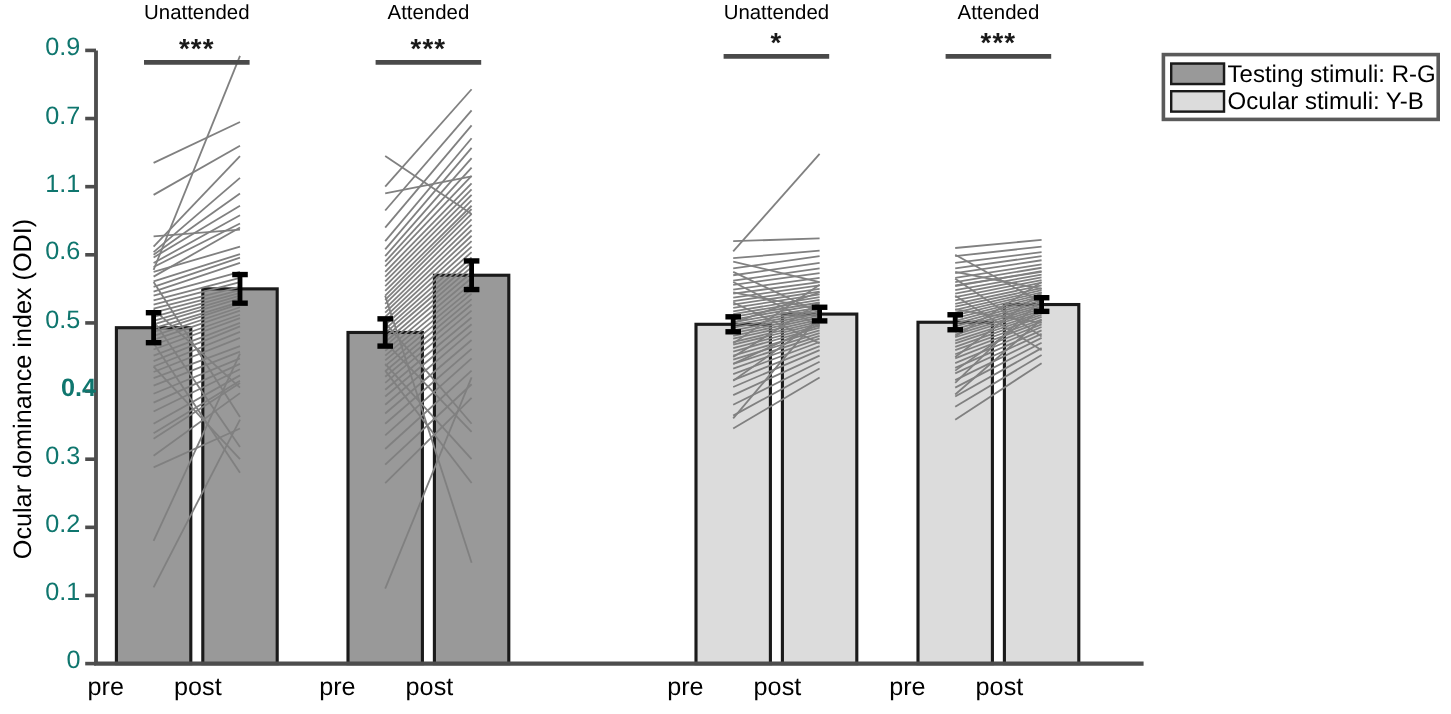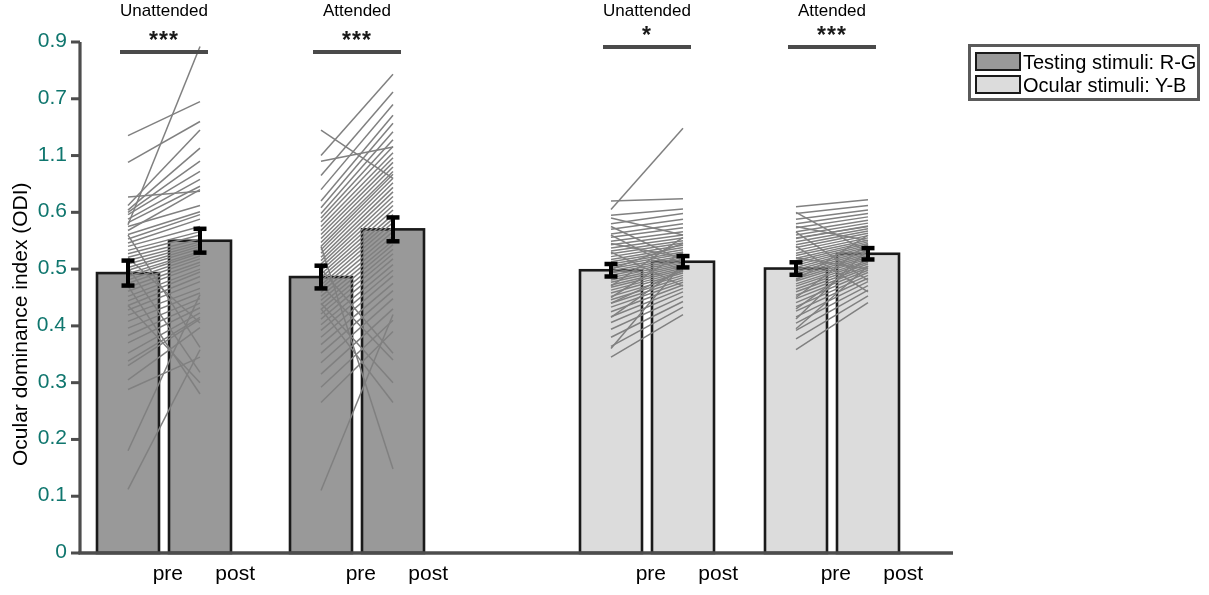--- a/index.html
+++ b/index.html
@@ -17,21 +17,21 @@
   .grouptitle{
     position:absolute;font-size:17px;color:#000;
     text-align:center;white-space:nowrap;
   }
   .ticklabel{
     position:absolute;font-size:21px;color:#0f766e;
     text-align:right;white-space:nowrap;
   }
   .xticklabel{
     position:absolute;font-size:21px;color:#000;
-    text-align:right;white-space:nowrap;
+    text-align:left;white-space:nowrap;
   }
   .sigstar{
     position:absolute;font-size:23px;font-weight:bold;color:#1a1a1a;
     text-align:center;white-space:nowrap;letter-spacing:1px;
   }
   .legendbox{
     position:absolute;border:3px solid #5a5a5a;background:#ffffff;
     box-sizing:border-box;padding:3px 4px;
   }
   .legrow{display:flex;align-items:center;height:23px;}
@@ -320,21 +320,21 @@
       <line x1="313" y1="52" x2="401" y2="52" stroke="#4a4a4a" stroke-width="4"></line>
       <line x1="603" y1="47" x2="691" y2="47" stroke="#4a4a4a" stroke-width="4"></line>
       <line x1="788" y1="47" x2="876" y2="47" stroke="#4a4a4a" stroke-width="4"></line>
     </svg>
 
   <div id="overlay" style="position:absolute;left:0;top:0;width:1209px;height:595px;">
       <div class="ticklabel" style="left:5px;top:539px;width:62px;">0</div>
       <div class="ticklabel" style="left:5px;top:482.22222222222223px;width:62px;">0.1</div>
       <div class="ticklabel" style="left:5px;top:425.44444444444446px;width:62px;">0.2</div>
       <div class="ticklabel" style="left:5px;top:368.6666666666667px;width:62px;">0.3</div>
-      <div class="ticklabel" style="left:4px;top:311.8888888888889px;width:62px;">0.4</div>
+      <div class="ticklabel" style="left:18px;top:311.8888888888889px;width:62px;font-weight:bold;">0.4</div>
       <div class="ticklabel" style="left:5px;top:255.11111111111114px;width:62px;">0.5</div>
       <div class="ticklabel" style="left:5px;top:198px;width:62px;">0.6</div>
       <div class="ticklabel" style="left:5px;top:141.5555555555556px;width:62px;">1.1</div>
       <div class="ticklabel" style="left:5px;top:84.77777777777783px;width:62px;">0.7</div>
       <div class="ticklabel" style="left:5px;top:28.000000000000057px;width:62px;">0.9</div>
       <div class="grouptitle" style="left:54px;top:1px;width:220px;">Unattended</div>
       <div class="grouptitle" style="left:247px;top:1px;width:220px;">Attended</div>
       <div class="grouptitle" style="left:537px;top:1px;width:220px;">Unattended</div>
       <div class="grouptitle" style="left:722px;top:1px;width:220px;">Attended</div>
       <div class="sigstar" style="left:104px;top:27px;width:120px;">***</div>

